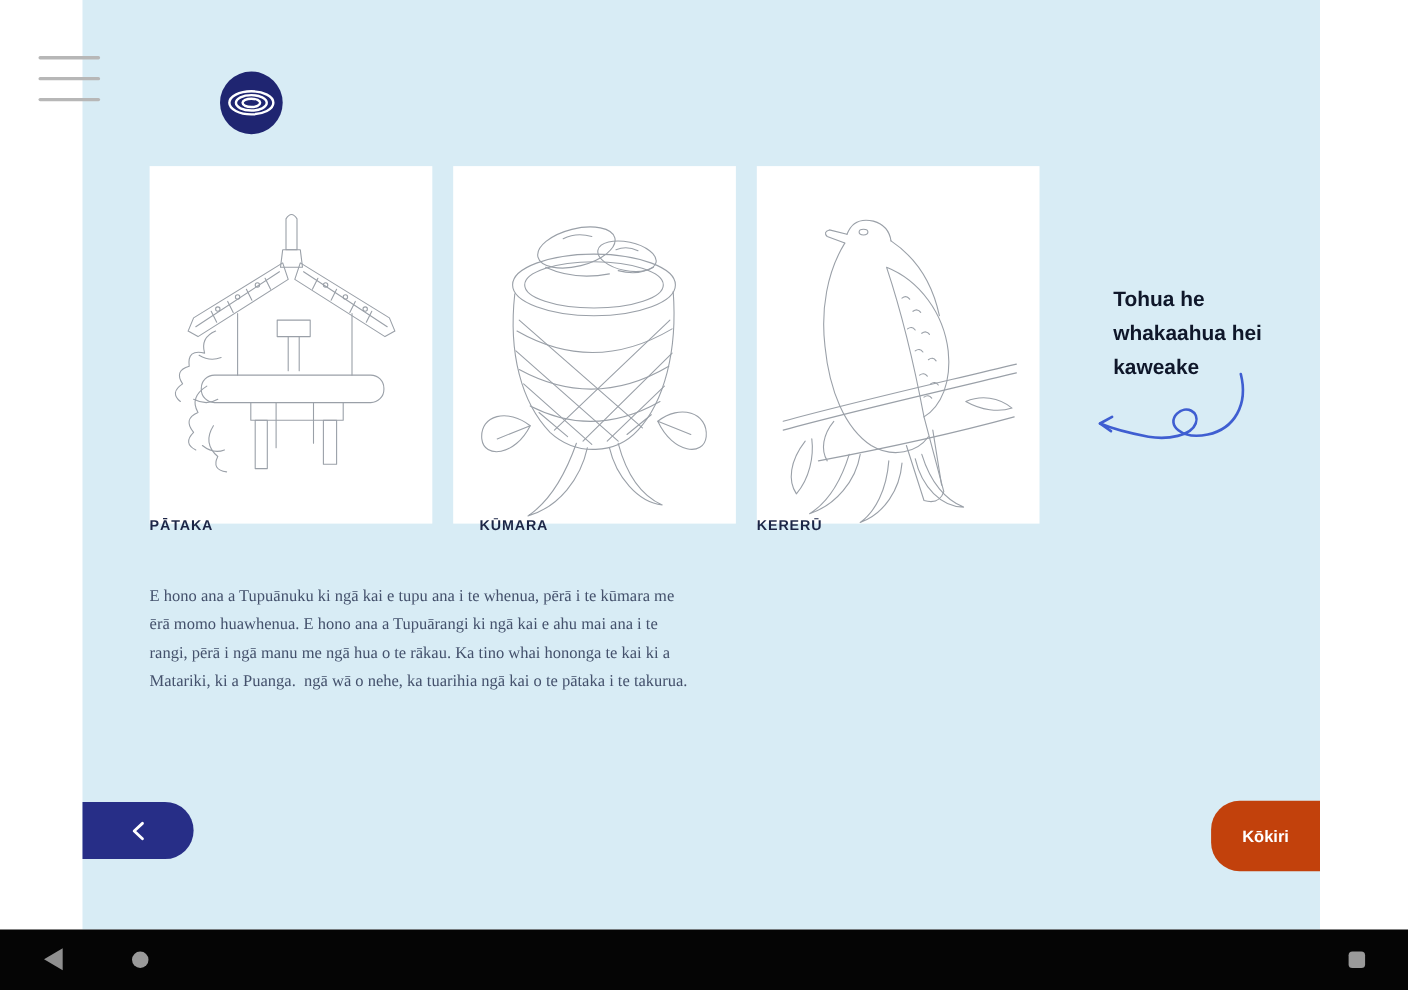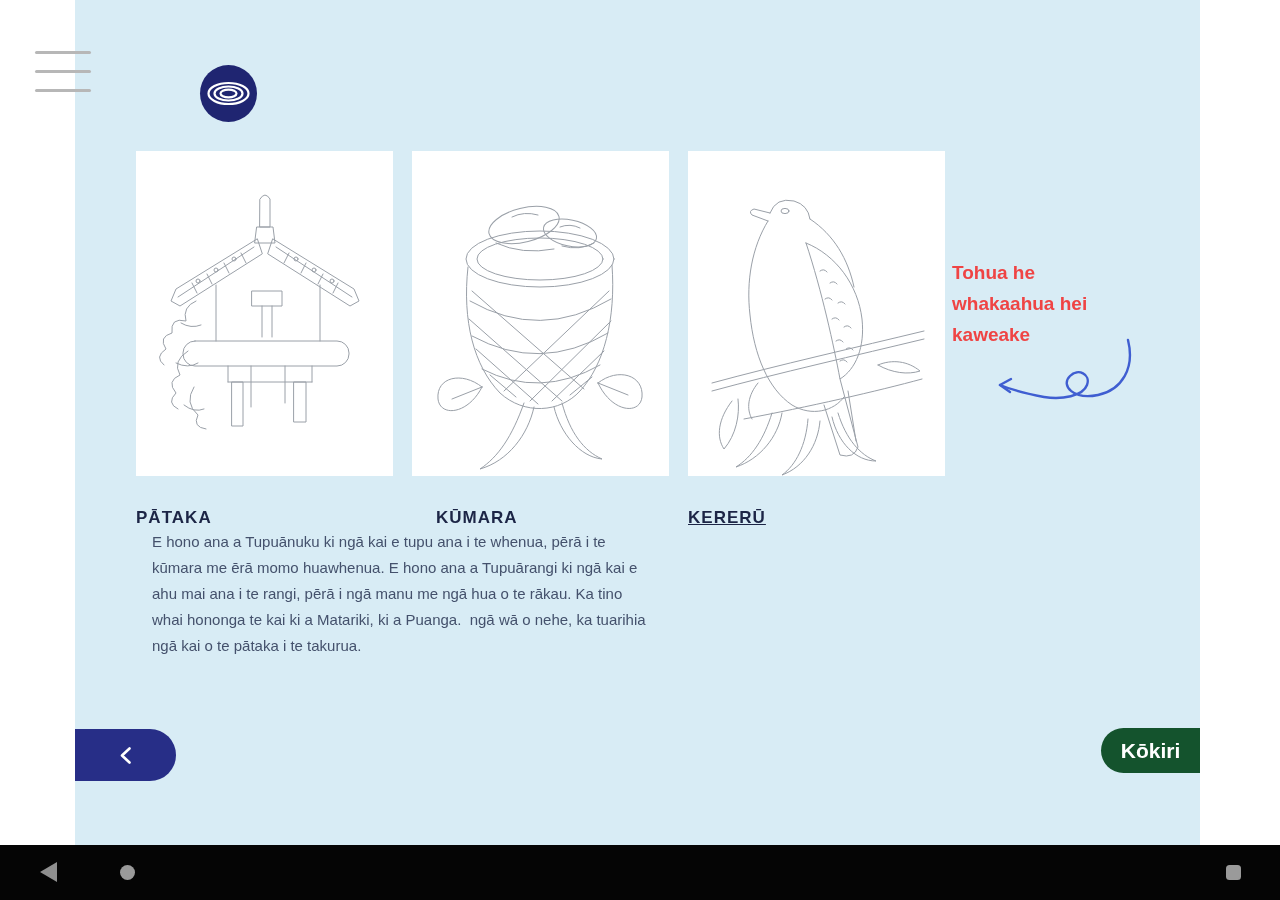--- a/index.html
+++ b/index.html
@@ -8,32 +8,32 @@
   .sheet{position:absolute;left:75px;top:0;width:1125px;height:845px;background:#d8ecf5;}
   
   .hamburger{position:absolute;left:35px;top:51px;width:56px;cursor:pointer;}
   .hamburger .bar{width:56px;height:3px;background:#b7b7b7;border-radius:2px;margin-bottom:16px;}
   
   .logo{position:absolute;left:200px;top:65px;width:57px;height:57px;border-radius:50%;background:#1f2571;display:flex;align-items:center;justify-content:center;}
   
   .card{position:absolute;top:151px;width:257px;height:325px;background:#ffffff;}
   .card.c1{left:136px;} .card.c2{left:412px;} .card.c3{left:688px;}
   .card svg{width:100%;height:100%;display:block;}
-  .card-label{position:absolute;top:508px;font-size:17px;font-weight:700;letter-spacing:.06em;color:#1c2546;}
-  .card-label.l1{left:136px;} .card-label.l2{left:412px;padding-left:24px;} .card-label.l3{left:688px;text-decoration:underline;}
+  .card-label{position:absolute;top:470px;font-size:13px;font-weight:700;letter-spacing:.06em;color:#1c2546;}
+  .card-label.l1{left:136px;} .card-label.l2{left:412px;padding-left:24px;} .card-label.l3{left:688px;}
   
-  .side-note{position:absolute;left:952px;top:257px;width:172px;font-size:19px;line-height:31px;font-weight:700;color:#ef4444;}
+  .side-note{position:absolute;left:1012px;top:257px;width:172px;font-size:19px;line-height:31px;font-weight:700;color:#0f172a;}
   .loop-arrow{position:absolute;left:988px;top:334px;width:150px;height:78px;}
   
   .para{position:absolute;top:529px;font-size:15px;line-height:26px;color:#44516c;white-space:pre-wrap;}
-  .para-left{left:152px;width:494px;font-weight:400;}
+  .para-left{left:136px;width:494px;font-weight:400;font-family:Liberation Serif, serif;}
   .para-right{left:650px;width:462px;font-weight:700;}
   
   .back-btn{position:absolute;left:75px;top:729px;width:101px;height:52px;background:#272e87;border:none;border-radius:0 26px 26px 0;display:flex;align-items:center;justify-content:center;cursor:pointer;}
-  .kokiri-btn{position:absolute;left:1101px;top:728px;width:99px;height:45px;background:#14532d;border:none;border-radius:26px 0 0 26px;display:flex;align-items:center;justify-content:center;color:#ffffff;font-size:21px;font-weight:700;font-family:"Liberation Sans",sans-serif;cursor:pointer;}
+  .kokiri-btn{position:absolute;left:1101px;top:728px;width:99px;height:64px;background:#c2410c;border:none;border-radius:26px 0 0 26px;display:flex;align-items:center;justify-content:center;color:#ffffff;font-size:15px;font-weight:700;font-family:"Liberation Sans",sans-serif;cursor:pointer;}
   
   .navbar{position:absolute;left:0;top:845px;width:1280px;height:55px;background:#050505;}
   .nav-back{position:absolute;left:40px;top:17px;width:0;height:0;border-top:10px solid transparent;border-bottom:10px solid transparent;border-right:17px solid #8f8f8f;cursor:pointer;}
   .nav-home{position:absolute;left:120px;top:20px;width:15px;height:15px;border-radius:50%;background:#9a9a9a;cursor:pointer;}
   .nav-recents{position:absolute;left:1226px;top:20px;width:15px;height:15px;border-radius:3.5px;background:#9a9a9a;cursor:pointer;}
   .line-art{stroke:#9aa0a8;fill:none;stroke-width:1;stroke-linecap:round;stroke-linejoin:round;}
 </style>
 </head>
 <body>
 

